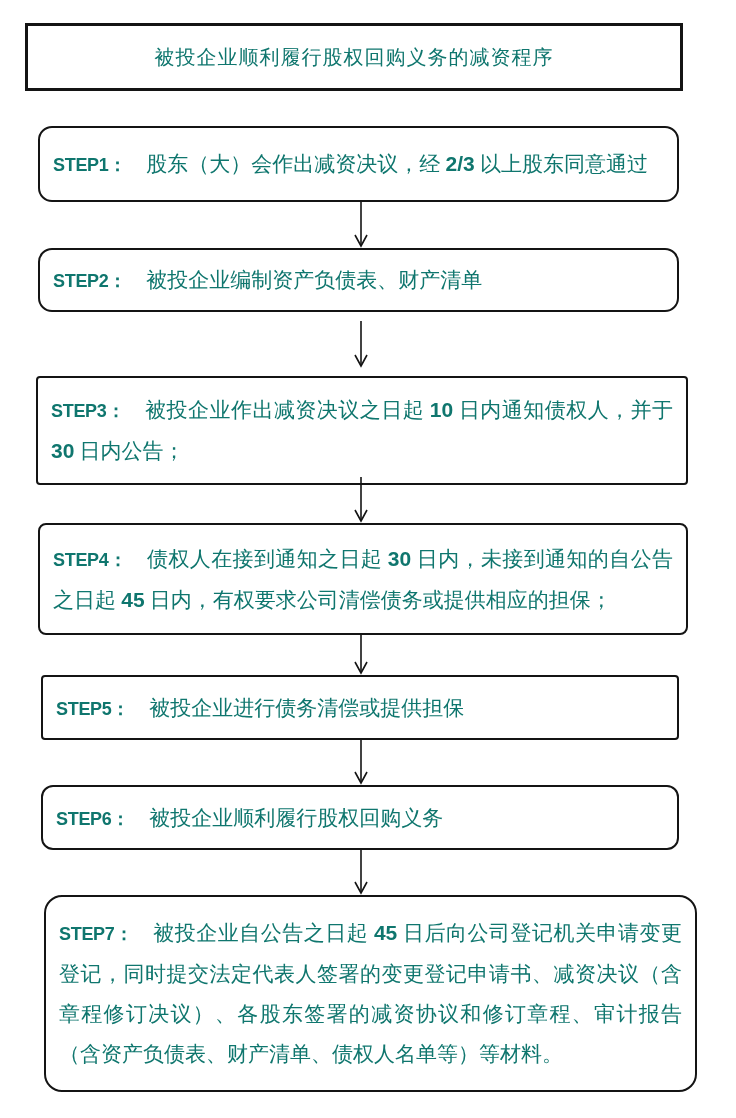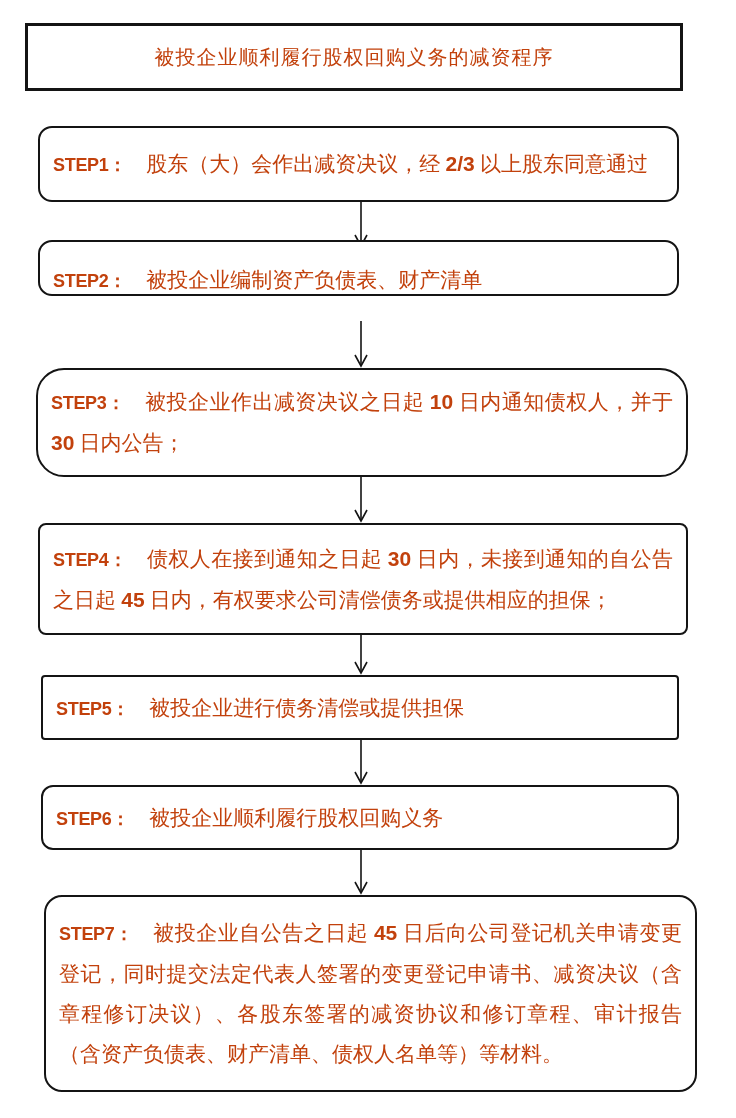--- a/index.html
+++ b/index.html
@@ -1,21 +1,21 @@
 <!DOCTYPE html>
 <html lang="zh"><head>
 <meta charset="utf-8">
 <style>
   html, body { margin: 0; padding: 0; background: #ffffff; }
   .canvas {
     position: relative;
     width: 736px;
     height: 1118px;
     background: #ffffff;
-    color: #c2410c;
+    color: #0f766e;
     font-family: "Liberation Serif", serif;
     overflow: hidden;
   }
   .box {
     position: absolute;
     box-sizing: border-box;
     background: #ffffff;
     border: 2.5px solid #141414;
   }
   .title-box {
@@ -48,22 +48,22 @@
     letter-spacing: -0.3px;
     margin-right: 20px;
     white-space: nowrap;
   }
   .num {
     font-family: "Liberation Sans", sans-serif;
     font-weight: 700;
     font-size: 21px;
   }
   .s1 { left: 38px; top: 126px; width: 641px; height: 76px; }
-  .s2 { left: 38px; top: 240px; width: 641px; height: 56px; align-items: flex-end; }
-  .s3 { left: 36px; top: 368px; width: 652px; height: 109px; border-radius: 28px; }
+  .s2 { left: 38px; top: 248px; width: 641px; height: 64px; }
+  .s3 { left: 36px; top: 376px; width: 652px; height: 109px; border-radius: 4px; }
   .s4 { left: 38px; top: 523px; width: 650px; height: 112px; border-radius: 8px; }
   .s5 { left: 41px; top: 675px; width: 638px; height: 65px; border-radius: 4px; }
   .s6 { left: 41px; top: 785px; width: 638px; height: 65px; border-radius: 12px; }
   .s7 { left: 44px; top: 895px; width: 653px; height: 197px; border-radius: 18px; }
   .arrow {
     position: absolute;
     left: 352px;
     width: 18px;
   }
   .a1 { top: 202px; height: 46px; }

